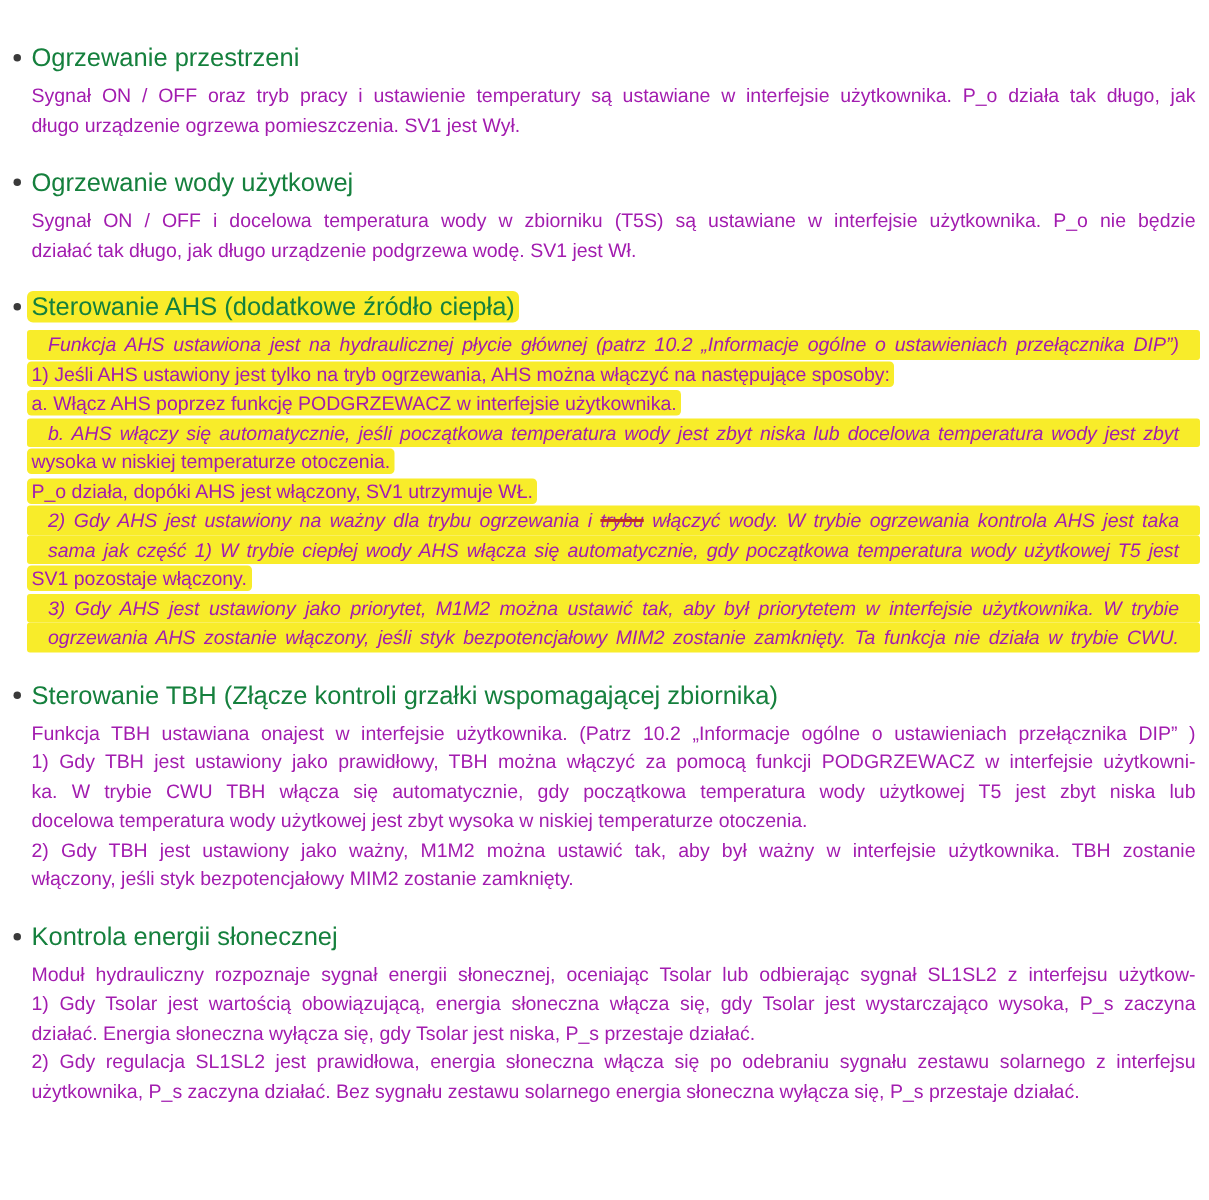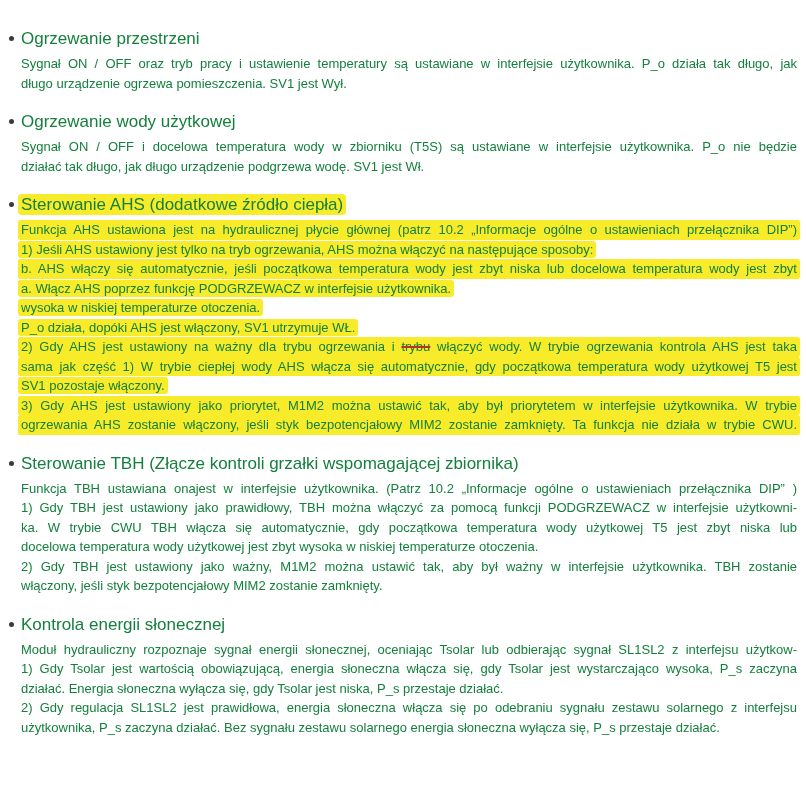--- a/index.html
+++ b/index.html
@@ -10,31 +10,31 @@
     -webkit-font-smoothing:antialiased;
   }
   .page{padding:28px 9px 0 8px;}
   .section{position:relative;padding-left:13px;margin-bottom:18px;}
   .bullet{
     position:absolute;left:1px;top:8px;width:5px;height:5px;border-radius:50%;
     background:#3a3a3a;
   }
   .heading{font-size:17px;line-height:21px;margin:0 0 5px 0;color:#15803d;}
   .heading .hl{border-radius:4px;}
-  .body{font-size:13px;line-height:19.5px;color:#15803d;}
+  .body{font-size:13px;line-height:19.5px;color:#a21caf;}
   .line{min-height:19.5px;}
   .line.just{text-align:justify;text-align-last:justify;}
   .hl{
     background:var(--hl,#f8ec2a);
     padding:1px 3px;margin:0 -3px;border-radius:3px;
     -webkit-box-decoration-break:clone;box-decoration-break:clone;
   }
   .line.hl-line{
     background:var(--hl,#f8ec2a);
-    padding:0 3px;margin:0 -3px;border-radius:2px;
+    padding:0 14px;margin:0 -3px;border-radius:2px;font-style:italic;
   }
   .strike{
     text-decoration:line-through;
     text-decoration-color:var(--strike,#bf3222);
     text-decoration-thickness:2px;
   }
 </style>
 </head>
 <body style="--hl: #f8ec2a; --strike: #bf3222;">
 
@@ -55,22 +55,22 @@
           <div class="line just"><span>Sygnał ON / OFF i docelowa temperatura wody w zbiorniku (T5S) są ustawiane w interfejsie użytkownika. P_o nie będzie</span></div>
           <div class="line"><span>działać tak długo, jak długo urządzenie podgrzewa wodę. SV1 jest Wł.</span></div>
         </div>
       </div>
       <div class="section">
         <span class="bullet"></span>
         <div class="heading"><span class="hl">Sterowanie AHS (dodatkowe źródło ciepła)</span></div>
         <div class="body">
           <div class="line just hl-line"><span>Funkcja AHS ustawiona jest na hydraulicznej płycie głównej (patrz 10.2 „Informacje ogólne o ustawieniach przełącznika DIP”)</span></div>
           <div class="line"><span class="hl"><span>1) Jeśli AHS ustawiony jest tylko na tryb ogrzewania, AHS można włączyć na następujące sposoby:</span></span></div>
+          <div class="line"><span class="hl"><span>a. Włącz AHS poprzez funkcję PODGRZEWACZ w interfejsie użytkownika.</span></span></div>
           <div class="line just hl-line"><span>b. AHS włączy się automatycznie, jeśli początkowa temperatura wody jest zbyt niska lub docelowa temperatura wody jest zbyt</span></div>
-          <div class="line"><span class="hl"><span>a. Włącz AHS poprzez funkcję PODGRZEWACZ w interfejsie użytkownika.</span></span></div>
           <div class="line"><span class="hl"><span>wysoka w niskiej temperaturze otoczenia.</span></span></div>
           <div class="line"><span class="hl"><span>P_o działa, dopóki AHS jest włączony, SV1 utrzymuje WŁ.</span></span></div>
           <div class="line just hl-line"><span>2) Gdy AHS jest ustawiony na ważny dla trybu ogrzewania i </span><span class="strike">trybu</span><span> włączyć wody. W trybie ogrzewania kontrola AHS jest taka</span></div>
           <div class="line just hl-line"><span>sama jak część 1) W trybie ciepłej wody AHS włącza się automatycznie, gdy początkowa temperatura wody użytkowej T5 jest</span></div>
           <div class="line"><span class="hl"><span>SV1 pozostaje włączony.</span></span></div>
           <div class="line just hl-line"><span>3) Gdy AHS jest ustawiony jako priorytet, M1M2 można ustawić tak, aby był priorytetem w interfejsie użytkownika. W trybie</span></div>
           <div class="line just hl-line"><span>ogrzewania AHS zostanie włączony, jeśli styk bezpotencjałowy MIM2 zostanie zamknięty. Ta funkcja nie działa w trybie CWU.</span></div>
         </div>
       </div>
       <div class="section">

